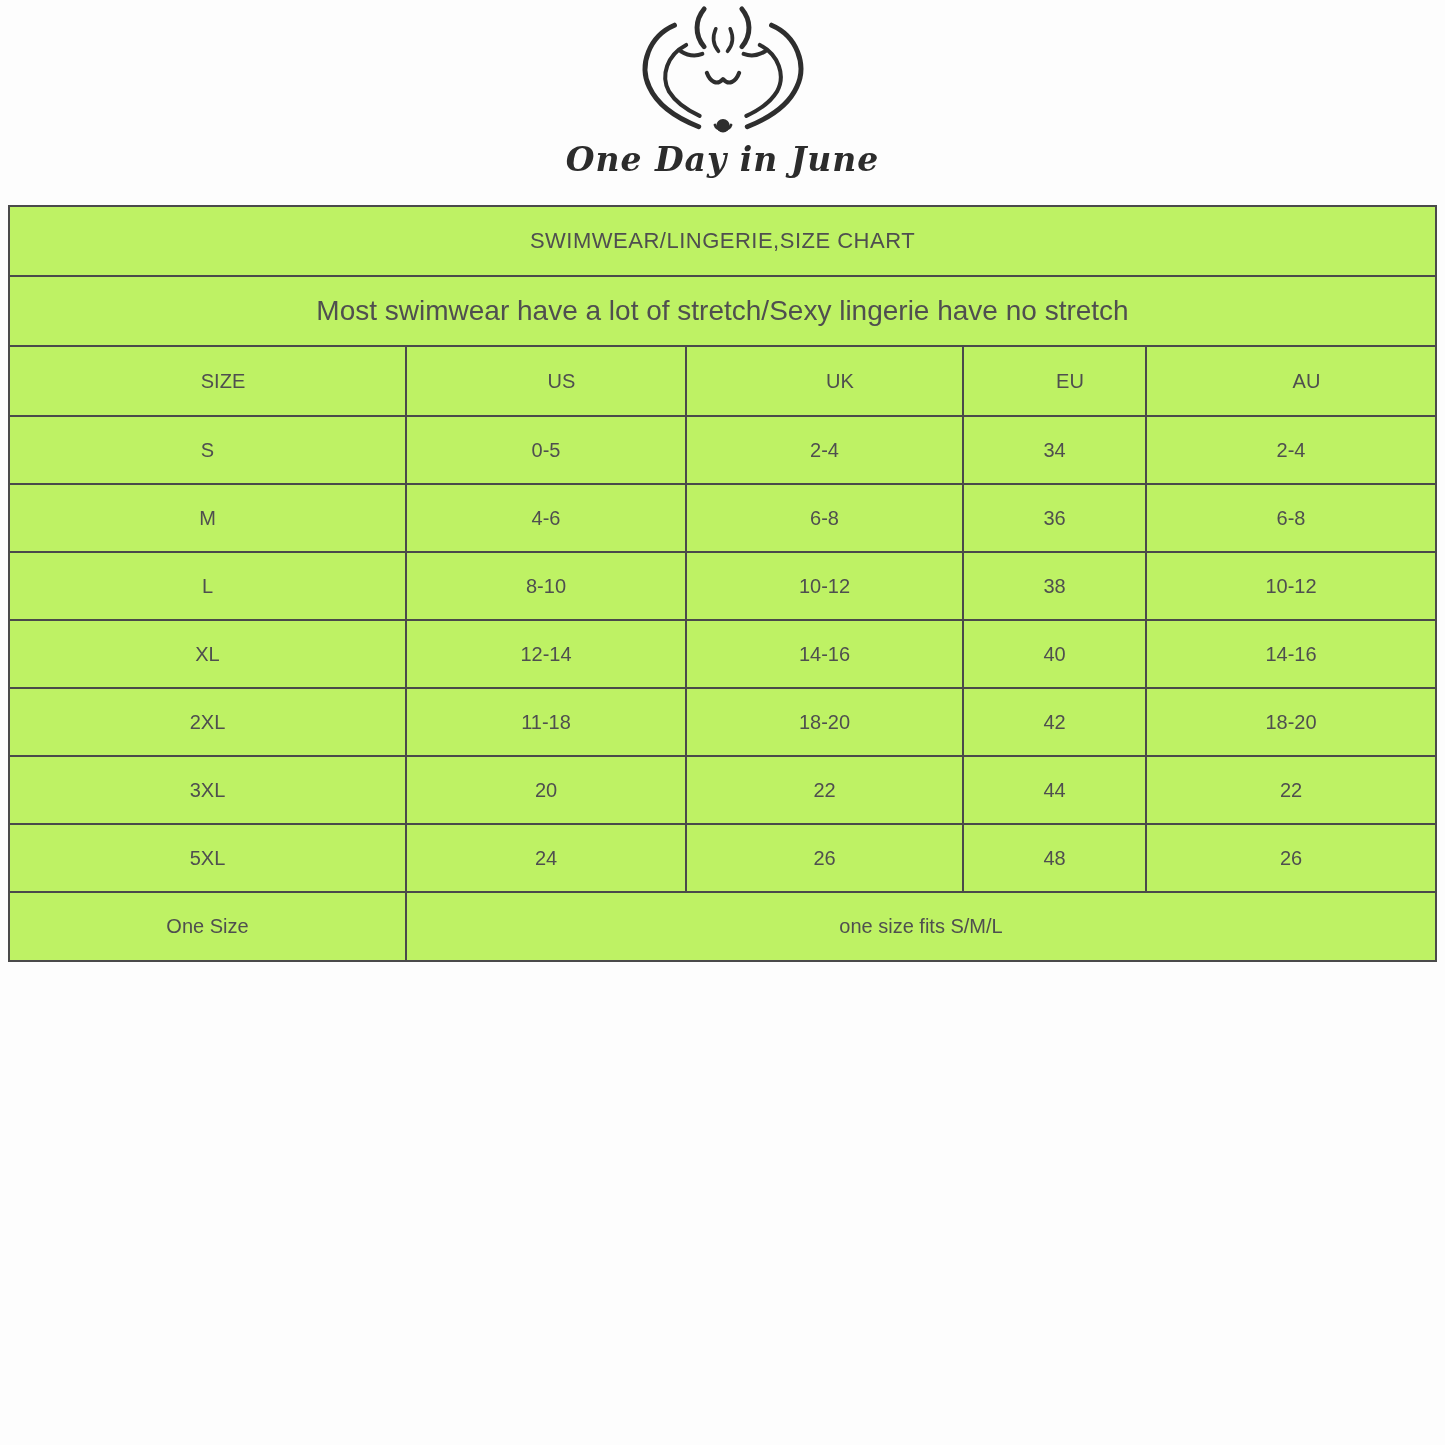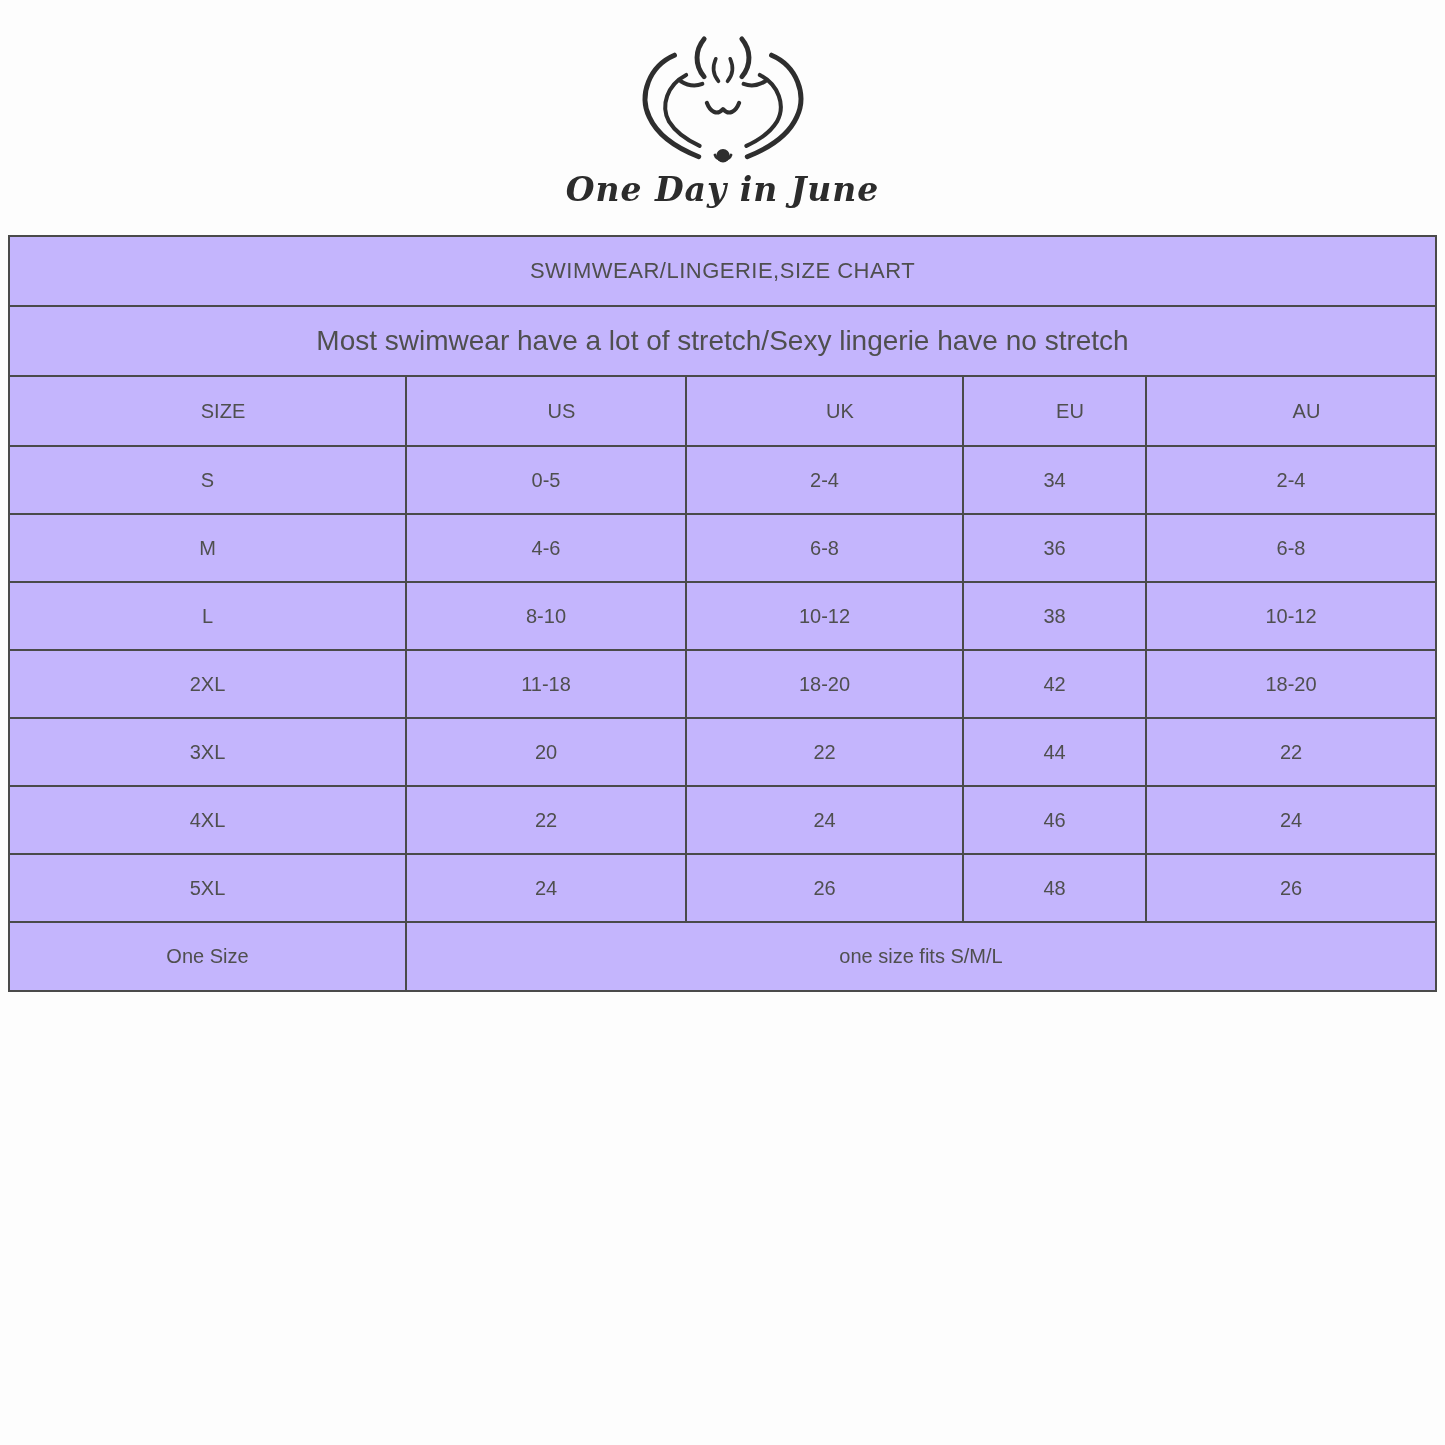--- a/index.html
+++ b/index.html
@@ -10,42 +10,41 @@
     height: 1445px;
     font-family: "Liberation Sans", sans-serif;
     overflow: hidden;
   }
   .page {
     width: 1445px;
     height: 1445px;
     position: relative;
   }
   .logo-wrap {
-    padding-top: 30px;
     text-align: center;
   }
   .logo-icon svg {
     display: block;
     margin: 0 auto;
   }
   .brand-name {
     font-family: "DejaVu Serif", serif;
     font-style: italic;
     font-weight: 700;
     font-size: 33px;
     letter-spacing: 1px;
     color: #2c2c2c;
     margin-top: -2px;
   }
   table.size-chart {
     border-collapse: collapse;
     table-layout: fixed;
     width: 1427px;
     margin: 26px auto 0 auto;
-    background: #c4b5fd;
+    background: #bef264;
     color: #4f4f4f;
   }
   table.size-chart td,
   table.size-chart th {
     border: 2px solid #4a4a4a;
     text-align: center;
     vertical-align: middle;
     padding: 0;
     font-weight: 400;
     font-size: 20px;
@@ -130,39 +129,39 @@
         <td>6-8</td>
       </tr>
       <tr class="data-row">
         <td>L</td>
         <td>8-10</td>
         <td>10-12</td>
         <td>38</td>
         <td>10-12</td>
       </tr>
       <tr class="data-row">
+        <td>XL</td>
+        <td>12-14</td>
+        <td>14-16</td>
+        <td>40</td>
+        <td>14-16</td>
+      </tr>
+      <tr class="data-row">
         <td>2XL</td>
         <td>11-18</td>
         <td>18-20</td>
         <td>42</td>
         <td>18-20</td>
       </tr>
       <tr class="data-row">
         <td>3XL</td>
         <td>20</td>
         <td>22</td>
         <td>44</td>
         <td>22</td>
-      </tr>
-      <tr class="data-row">
-        <td>4XL</td>
-        <td>22</td>
-        <td>24</td>
-        <td>46</td>
-        <td>24</td>
       </tr>
       <tr class="data-row">
         <td>5XL</td>
         <td>24</td>
         <td>26</td>
         <td>48</td>
         <td>26</td>
       </tr>
 
       <tr class="onesize-row">

